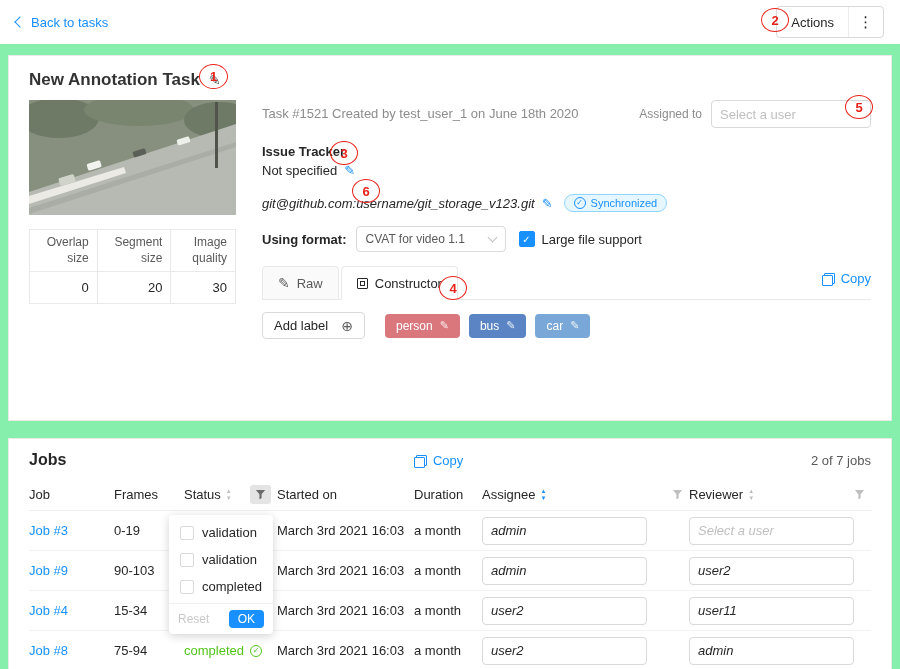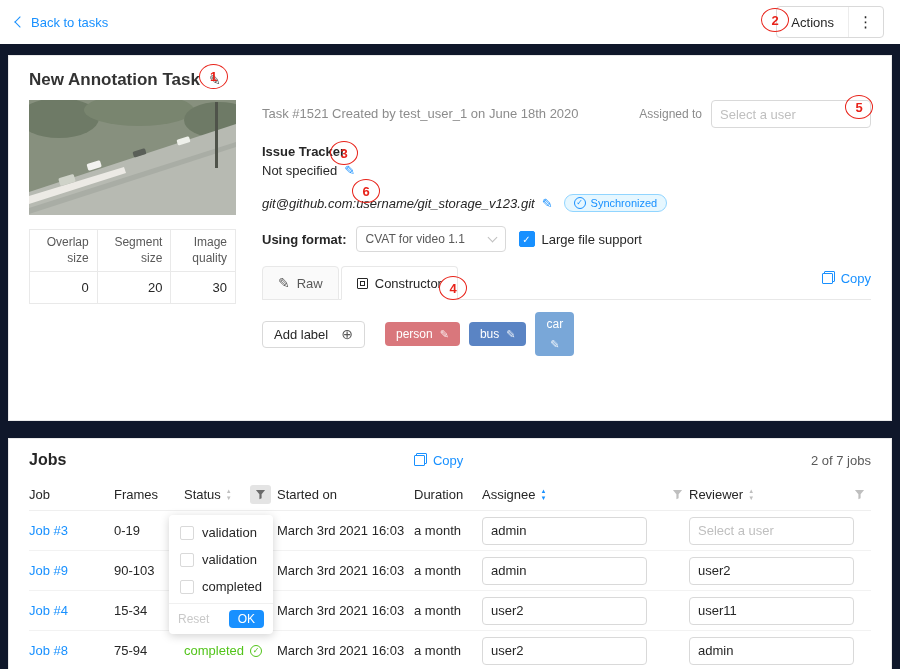--- a/index.html
+++ b/index.html
@@ -1,18 +1,18 @@
 <!DOCTYPE html>
 <html><head>
 <meta charset="utf-8">
 <style>
   * { box-sizing: border-box; margin: 0; padding: 0; }
   html,body { width:900px; }
   body { font-family:"Liberation Sans", sans-serif; background:#f4f4f4; }
-  .page { position:relative; width:900px; height:669px; overflow:hidden; background:#0f172a; }
+  .page { position:relative; width:900px; height:669px; overflow:hidden; background:#86efac; }
 
   
   .topbar { height:44px; background:#fff; display:flex; align-items:center; justify-content:space-between; padding:0 16px; }
   .back-link { display:flex; align-items:center; gap:7px; color:#1890ff; font-size:13px; cursor:pointer; }
   .chev-left { width:8px; height:8px; border-left:1.6px solid #1890ff; border-bottom:1.6px solid #1890ff; transform:rotate(45deg); }
   .actions-btn { display:flex; align-items:center; height:32px; border:1px solid #d9d9d9; border-radius:4px; background:#fff; cursor:pointer; }
   .actions-btn .lbl { padding:0 14px; font-size:13px; color:#262626; }
   .actions-btn .divider { width:1px; height:30px; background:#ececec; }
   .actions-btn .dots { padding:0 9px; font-size:15px; color:#262626; letter-spacing:1px; }
 
@@ -59,21 +59,21 @@
   .cb-label { font-size:13px; color:#262626; }
   .cb-group { display:flex; align-items:center; gap:7px; margin-left:4px; }
 
   
   .tabs-row { margin-top:14px; display:flex; align-items:flex-end; border-bottom:1px solid #e8e8e8; }
   .tab { height:34px; display:flex; align-items:center; gap:7px; padding:0 15px; font-size:13px; border-radius:4px 4px 0 0; margin-bottom:-1px; cursor:pointer; }
   .tab.inactive { background:#fafafa; border:1px solid #e8e8e8; color:#595959; margin-right:2px; }
   .tab.active { background:#fff; border:1px solid #e8e8e8; border-bottom-color:#fff; color:#262626; font-weight:500; }
   .block-ic { width:11px; height:11px; border:1px solid currentColor; border-radius:1px; position:relative; }
   .block-ic::before { content:""; position:absolute; left:2px; top:2px; right:2px; bottom:2px; border:1px solid currentColor; }
-  .copy-link { margin-left:auto; display:flex; align-items:flex-start; gap:6px; color:#1890ff; font-size:13px; cursor:pointer; align-self:center; margin-bottom:8px; }
+  .copy-link { margin-left:auto; display:flex; align-items:flex-end; gap:6px; color:#1890ff; font-size:13px; cursor:pointer; align-self:center; margin-bottom:8px; }
   .copy-ic { position:relative; width:13px; height:13px; flex:0 0 auto; }
   .copy-ic::before { content:""; position:absolute; top:0; right:0; width:9px; height:9px; border:1px solid #1890ff; border-radius:1px; }
   .copy-ic::after { content:""; position:absolute; bottom:0; left:0; width:9px; height:9px; border:1px solid #1890ff; background:#fff; border-radius:1px; }
 
   .tab-content { padding-top:12px; display:flex; align-items:center; gap:9px; }
   .add-label-btn { display:inline-flex; align-items:center; gap:13px; border:1px solid #d9d9d9; border-radius:4px; background:#fff; padding:5px 11px; font-size:13px; color:#262626; cursor:pointer; font-family:"Liberation Sans",sans-serif; }
   .add-ic { font-size:14px; color:#595959; line-height:1; }
   .chip { display:inline-flex; align-items:center; gap:7px; padding:5px 11px; border-radius:4px; color:#fff; font-size:12px; cursor:pointer; }
   .chip .edit-ic { color:#fff; opacity:.85; font-size:11px; }
 
@@ -89,21 +89,21 @@
   .sorter { display:flex; flex-direction:column; line-height:1; gap:1px; }
   .sorter span { font-size:6px; color:#bfbfbf; }
   .sorter span.on { color:#1890ff; }
   .funnel { margin-left:auto; display:flex; align-items:center; justify-content:center; cursor:pointer; }
   .funnel svg { fill:#bfbfbf; }
   .funnel.active { background:#e4e4e4; border-radius:3px; padding:4px 5px; }
   .funnel.active svg { fill:#6b6b6b; }
 
   .jrow { height:40px; border-bottom:1px solid #f2f2f2; font-size:13px; color:#262626; }
   .job-link { color:#1890ff; cursor:pointer; }
-  .cell-input { width:165px; }
+  .cell-input { width:165px;font-style:italic; }
   .status-completed { color:#52c41a; display:flex; align-items:center; gap:6px; }
   .circle-check.green { border-color:#52c41a; color:#52c41a; }
 
   
   .filter-dd { position:absolute; left:160px; top:76px; width:104px; background:#fff; border-radius:4px; box-shadow:0 2px 10px rgba(0,0,0,.18); z-index:30; padding-top:4px; }
   .filter-item { display:flex; align-items:center; gap:8px; padding:6px 11px; font-size:13px; color:#262626; cursor:pointer; }
   .filter-item .checkbox { width:14px; height:14px; }
   .filter-footer { margin-top:3px; border-top:1px solid #f0f0f0; display:flex; align-items:center; justify-content:space-between; padding:6px 9px; }
   .reset-btn { font-size:12px; color:#c9c9c9; cursor:pointer; }
   .ok-btn { background:#1890ff; color:#fff; font-size:12px; padding:2px 9px; border-radius:4px; border:none; cursor:pointer; font-family:"Liberation Sans",sans-serif; }
@@ -239,21 +239,21 @@
             <span class="add-ic">⊕</span>
           </button>
           <span class="chip" style="background: rgb(217, 119, 124); margin-left: 11px;">
             <span>person</span>
             <span class="edit-ic">✎</span>
           </span>
           <span class="chip" style="background: rgb(90, 132, 196);">
             <span>bus</span>
             <span class="edit-ic">✎</span>
           </span>
-          <span class="chip" style="background: rgb(121, 167, 216); flex-direction: column;">
+          <span class="chip" style="background: rgb(121, 167, 216);">
             <span>car</span>
             <span class="edit-ic">✎</span>
           </span>
         </div>
       </div>
     </div>
   </div>
 
   <div class="jobs-card">
     <div class="jobs-head">

